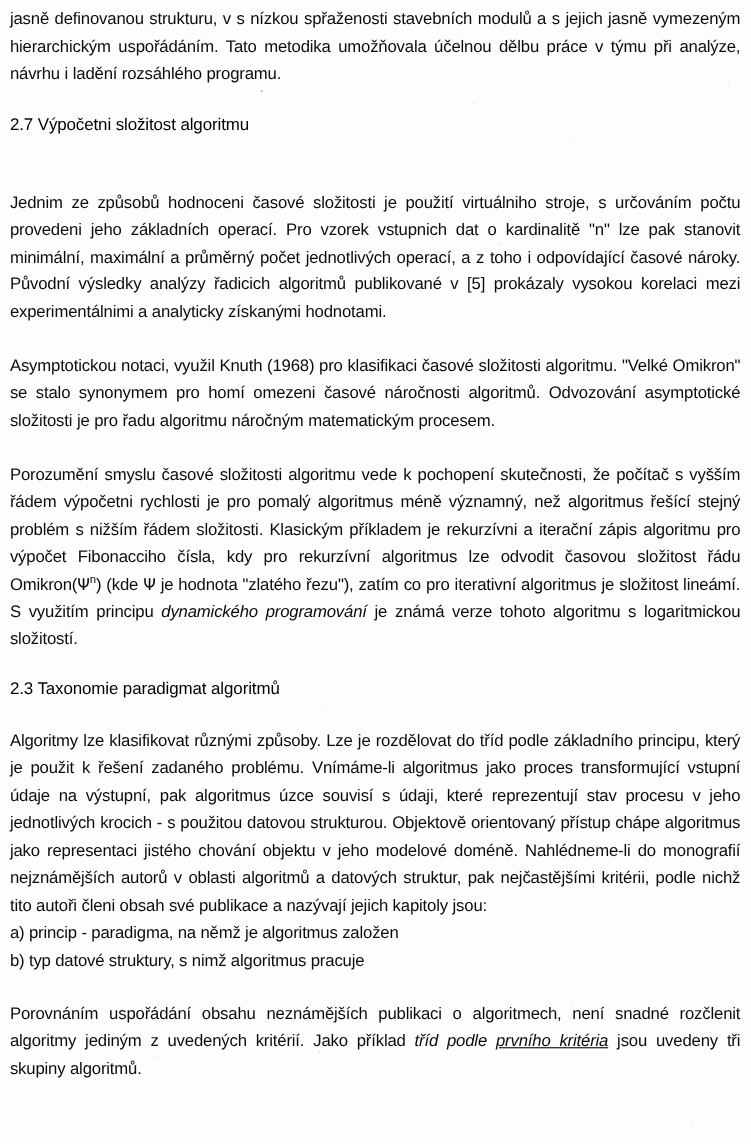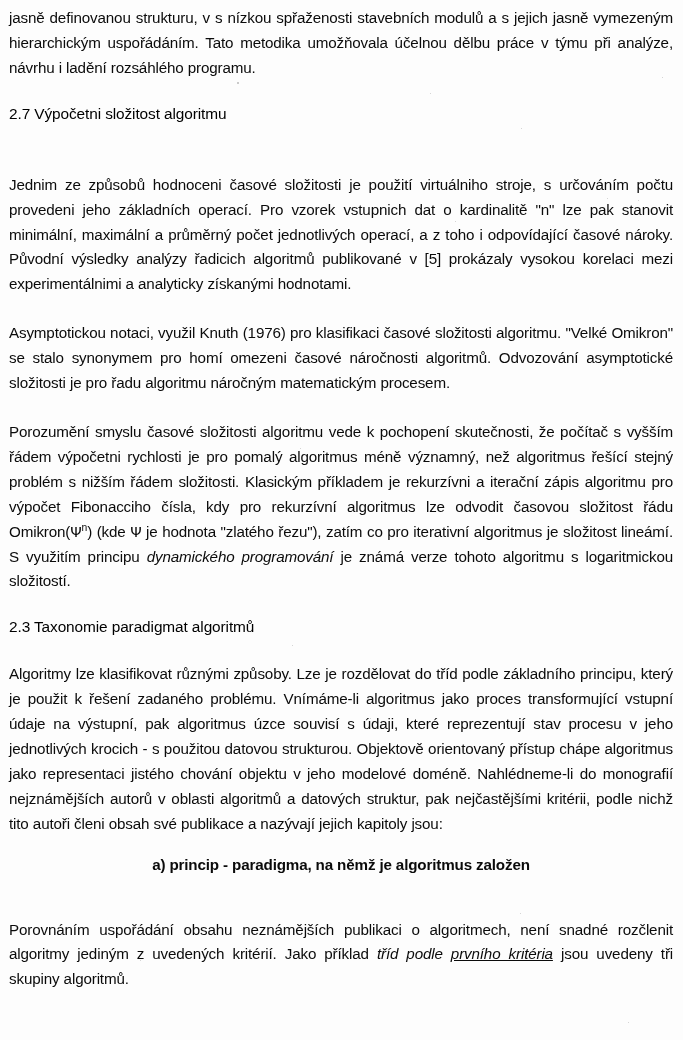--- a/index.html
+++ b/index.html
@@ -58,24 +58,23 @@
     color: #000;
   }
   .list-block {
     font-size: 15.2px;
     line-height: 24.9px;
     letter-spacing: -0.15px;
     color: #0b0b0b;
     font-weight: 500;
   }
   .list-item {
-    text-align: center;
-    margin: 16px;
+    text-align: left;
+    margin: 0;
     white-space: nowrap;
-    font-weight: bold;
   }
   em.it {
     font-style: italic;
   }
   em.it-u {
     font-style: italic;
     text-decoration: underline;
   }
   sup.supn {
     font-size: 0.68em;
@@ -112,36 +111,37 @@
 
     <div class="gap-head-after"></div>
 
 
     <div class="gap-para"></div>
 
     <p class="para">Jednim ze způsobů hodnoceni časové složitosti je použití virtuálniho stroje, s určováním počtu provedeni jeho základních operací. Pro vzorek vstupnich dat o kardinalitě "n" lze pak stanovit minimální, maximální a průměrný počet jednotlivých operací, a z toho i odpovídající časové nároky. Původní výsledky analýzy řadicich algoritmů publikované v [5] prokázaly vysokou korelaci mezi experimentálnimi a analyticky získanými hodnotami.</p>
 
     <div class="gap-para"></div>
 
-    <p class="para">Asymptotickou notaci, využil Knuth (1976) pro klasifikaci časové složitosti algoritmu. "Velké Omikron" se stalo synonymem pro homí omezeni časové náročnosti algoritmů. Odvozování asymptotické složitosti je pro řadu algoritmu náročným matematickým procesem.</p>
+    <p class="para">Asymptotickou notaci, využil Knuth (1968) pro klasifikaci časové složitosti algoritmu. "Velké Omikron" se stalo synonymem pro homí omezeni časové náročnosti algoritmů. Odvozování asymptotické složitosti je pro řadu algoritmu náročným matematickým procesem.</p>
 
     <div class="gap-para"></div>
 
     <p class="para">Porozumění smyslu časové složitosti algoritmu vede k pochopení skutečnosti, že počítač s vyšším řádem výpočetni rychlosti je pro pomalý algoritmus méně významný, než algoritmus řešící stejný problém s nižším řádem složitosti. Klasickým příkladem je rekurzívni a iterační zápis algoritmu pro výpočet Fibonacciho čísla, kdy pro rekurzívní algoritmus lze odvodit časovou složitost řádu Omikron(<span class="psi">Ψ</span><sup class="supn">n</sup>) (kde <span class="psi">Ψ</span> je hodnota "zlatého řezu"), zatím co pro iterativní algoritmus je složitost lineámí. S využitím principu <em class="it">dynamického programování</em> je známá verze tohoto  algoritmu s logaritmickou složitostí.</p>
 
     <div class="gap-head-before"></div>
 
     <h2 class="heading">2.3  Taxonomie paradigmat algoritmů</h2>
 
     <div class="gap-head-after"></div>
 
     <p class="para">Algoritmy lze klasifikovat různými způsoby. Lze je rozdělovat do tříd podle základního principu, který je použit k řešení zadaného problému. Vnímáme-li algoritmus jako proces transformující vstupní údaje na výstupní, pak algoritmus úzce souvisí s údaji, které reprezentují stav procesu v jeho jednotlivých krocich - s použitou datovou strukturou. Objektově orientovaný přístup chápe algoritmus jako representaci jistého chování objektu v jeho modelové doméně. Nahlédneme-li do monografií nejznámějších autorů v oblasti algoritmů a datových struktur, pak nejčastějšími kritérii, podle nichž tito autoři členi obsah své publikace a nazývají jejich kapitoly jsou:</p>
 
     <div class="list-block">
       <p class="list-item">a) princip - paradigma, na němž je algoritmus založen</p>
+      <p class="list-item">b) typ datové struktury, s nimž algoritmus pracuje</p>
     </div>
 
     <div class="gap-para"></div>
 
     <p class="para">Porovnáním uspořádání obsahu neznámějších publikaci o algoritmech, není snadné rozčlenit algoritmy jediným z uvedených kritérií. Jako příklad <em class="it">tříd podle </em><em class="it-u">prvního kritéria</em> jsou uvedeny tři skupiny algoritmů.</p>
 
   </div>
 
   <span class="speck" style="left:237px; top:82px;"></span>
   <span class="speck sm" style="left:430px; top:93px;"></span>

